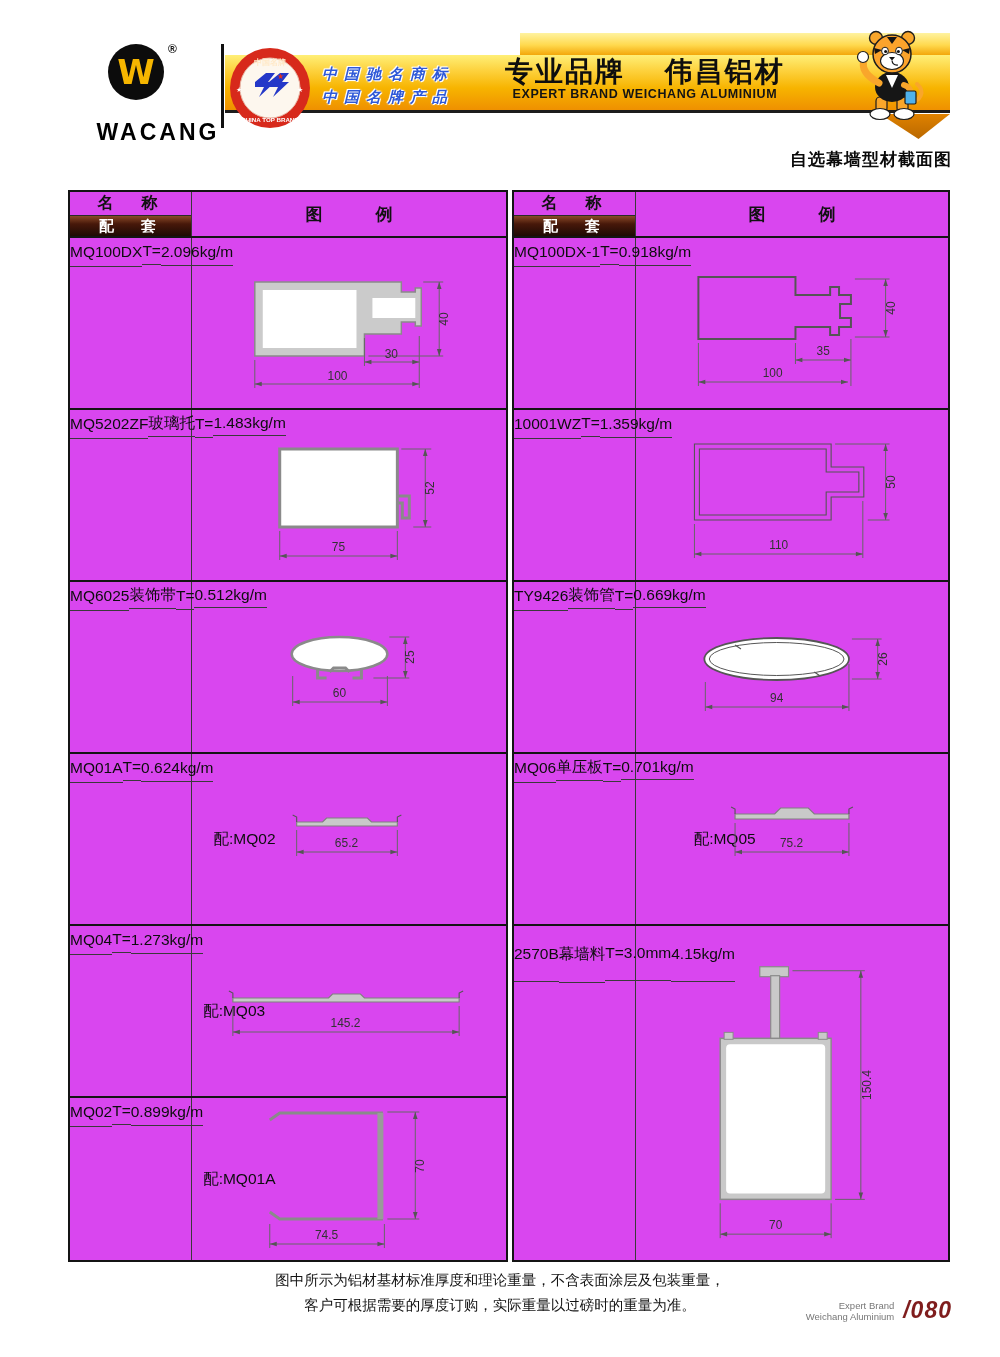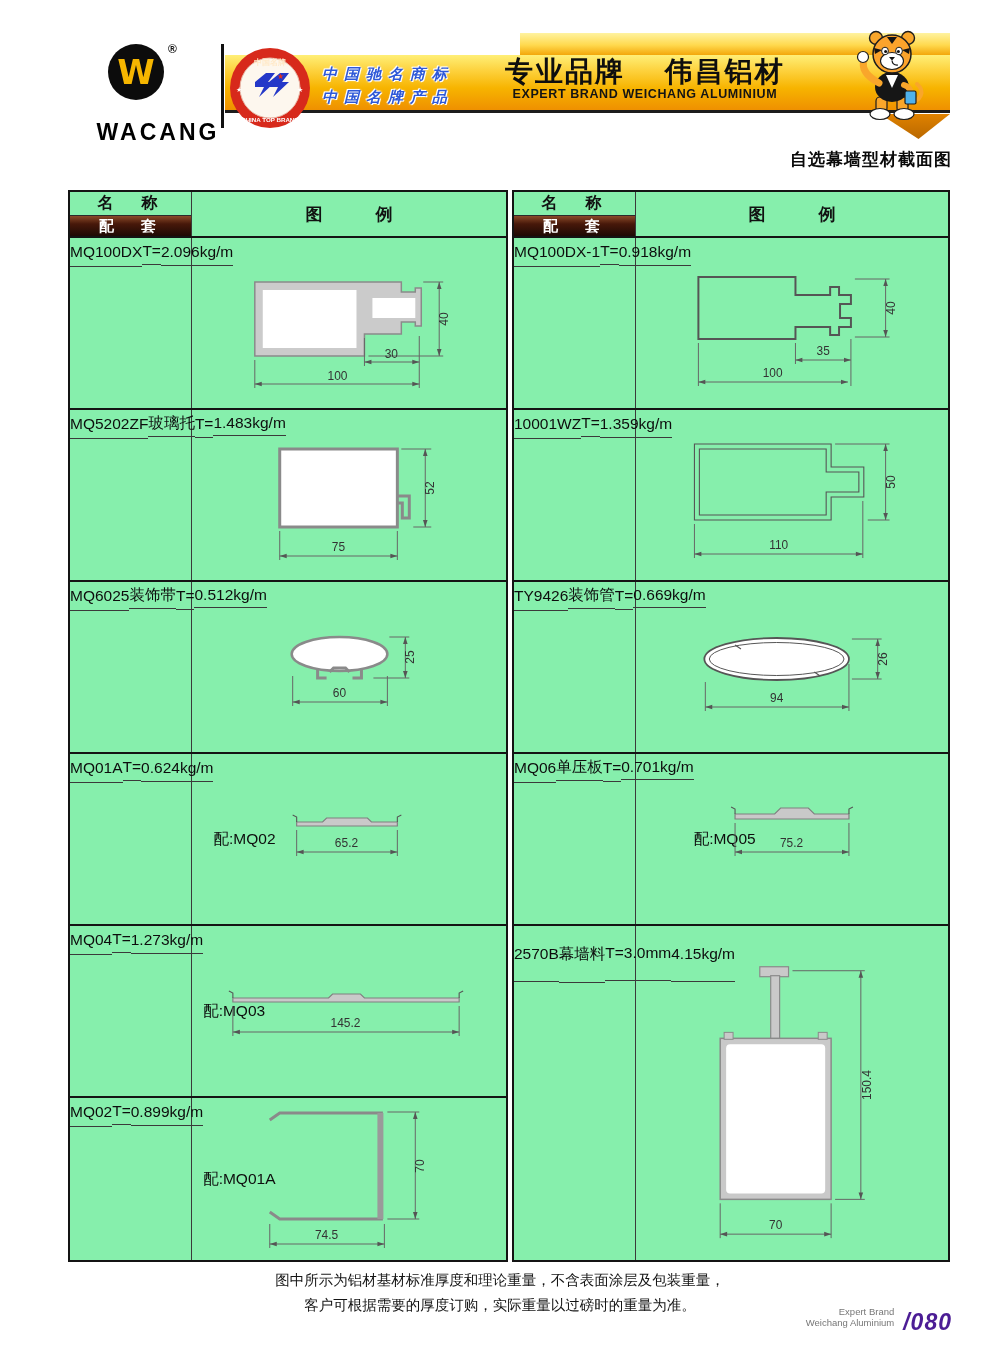--- a/index.html
+++ b/index.html
@@ -27,21 +27,21 @@
           letter-spacing:7px;color:#2f59d8;line-height:23px;white-space:nowrap;
           text-shadow:0 0 2px #fff,0 0 2px #fff,1px 1px 0 #fff,-1px -1px 0 #fff;font-style:italic;}
   .brand-block{position:absolute;left:505px;top:57px;z-index:3;text-align:center;}
   .brand-title{font-size:28px;font-weight:900;letter-spacing:2px;color:#0e0e0e;line-height:30px;white-space:nowrap;}
   .brand-sub{font-size:12.5px;font-weight:700;letter-spacing:0.6px;color:#141414;line-height:14px;white-space:nowrap;}
   .tiger{position:absolute;left:850px;top:24px;width:88px;height:98px;z-index:4;}
 
   .page-title{position:absolute;top:148px;right:48px;font-size:17px;font-weight:800;color:#0a0a0a;letter-spacing:1px;}
 
   
-  .ptable{position:absolute;top:190px;border:2px solid #141414;background:#86efac;display:flex;flex-direction:column;}
+  .ptable{position:absolute;top:190px;border:2px solid #141414;background:#d946ef;display:flex;flex-direction:column;}
   .ptable.left{left:68px;width:440px;height:1072px;}
   .ptable.right{left:512px;width:438px;height:1072px;}
   .thead{display:flex;height:46px;border-bottom:2px solid #141414;flex:none;}
   .thead-names{width:122px;border-right:1px solid #3a3a3a;display:flex;flex-direction:column;}
   .name-hdr{height:24px;display:flex;align-items:center;justify-content:center;
             font-size:16px;font-weight:800;letter-spacing:6px;border-bottom:1px solid #2a2a2a;}
   .pair-hdr{flex:1;display:flex;align-items:center;justify-content:center;color:#fff;
             font-size:15px;font-weight:700;letter-spacing:6px;
             background:linear-gradient(180deg,#8a4a28 0%,#47180a 40%,#1e0a05 100%);}
   .legend-hdr{flex:1;display:flex;align-items:center;justify-content:center;
@@ -64,21 +64,21 @@
   svg .wallw{fill:#fff;stroke:#8a8a8a;stroke-width:3;}
   svg .oline{fill:none;stroke:#555;stroke-width:2;}
   svg .olthin{fill:none;stroke:#555;stroke-width:1.1;}
   svg .white{fill:#fff;stroke:none;}
 
   
   .footer-note{position:absolute;top:1268px;left:0;width:100%;text-align:center;
                font-size:14.5px;line-height:25px;color:#141414;}
   .pagination{position:absolute;top:1297px;right:48px;display:flex;align-items:center;gap:9px;}
   .pag-brand{text-align:right;font-size:9.5px;line-height:11px;color:#777;}
-  .pag-num{font-size:23px;font-weight:800;font-style:italic;color:#4c1d95;letter-spacing:1px;margin-top:12px;}
+  .pag-num{font-size:23px;font-weight:800;font-style:italic;color:#7f1d1d;letter-spacing:1px;}
 </style>
 </head>
 <body>
 
 <div class="page">
 
   <svg class="logo-disc" viewBox="0 0 60 60">
     <circle cx="30" cy="30" r="28" fill="#0c0c0c"></circle>
     <text x="30" y="42" text-anchor="middle" font-size="34" font-weight="bold" fill="#f6b600" font-family="DejaVu Sans, Liberation Sans, sans-serif">W</text>
   </svg>

